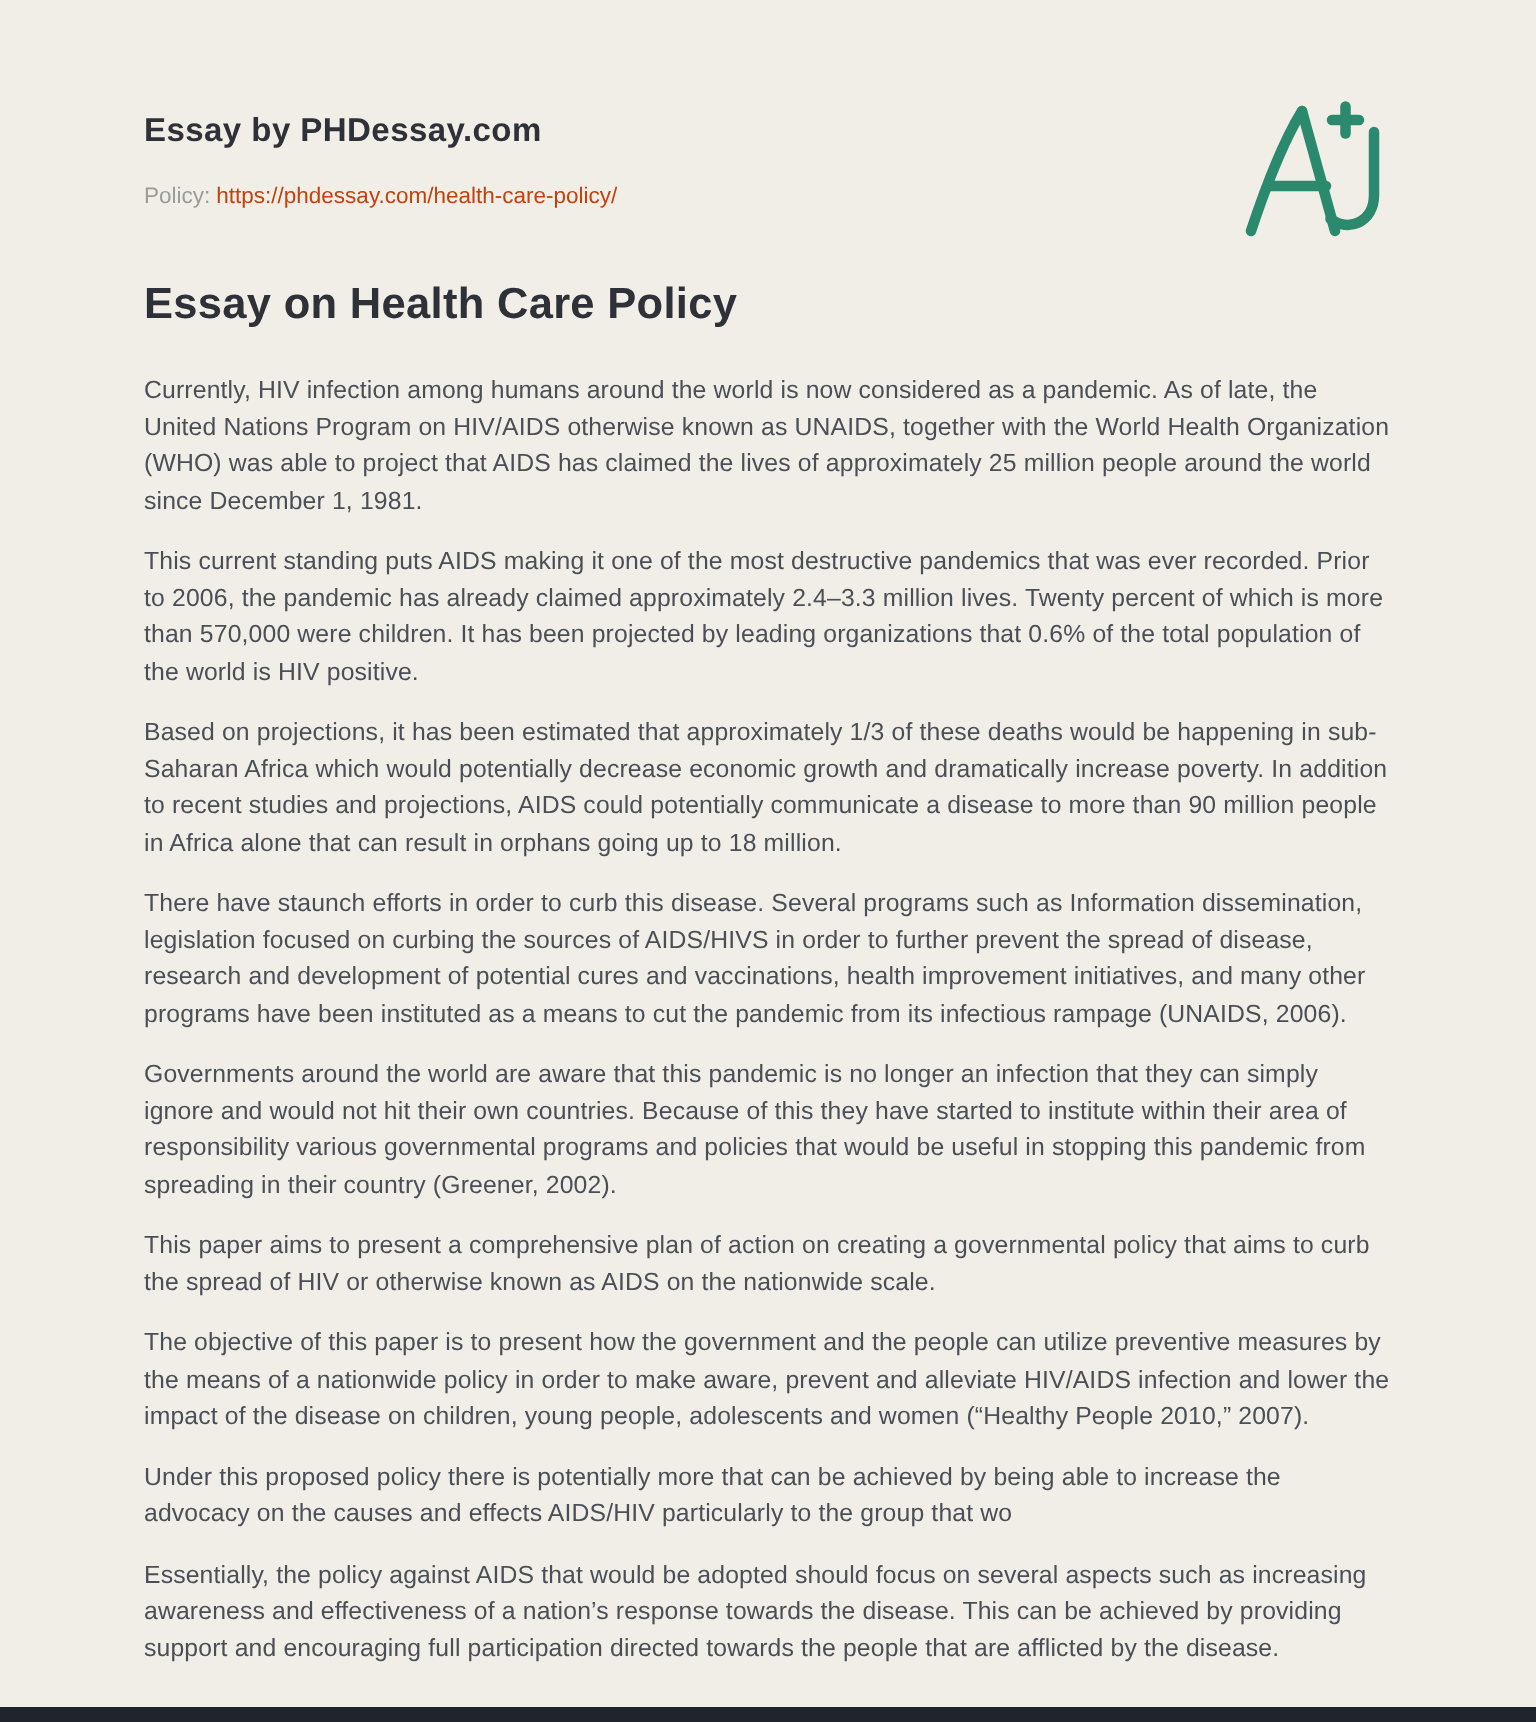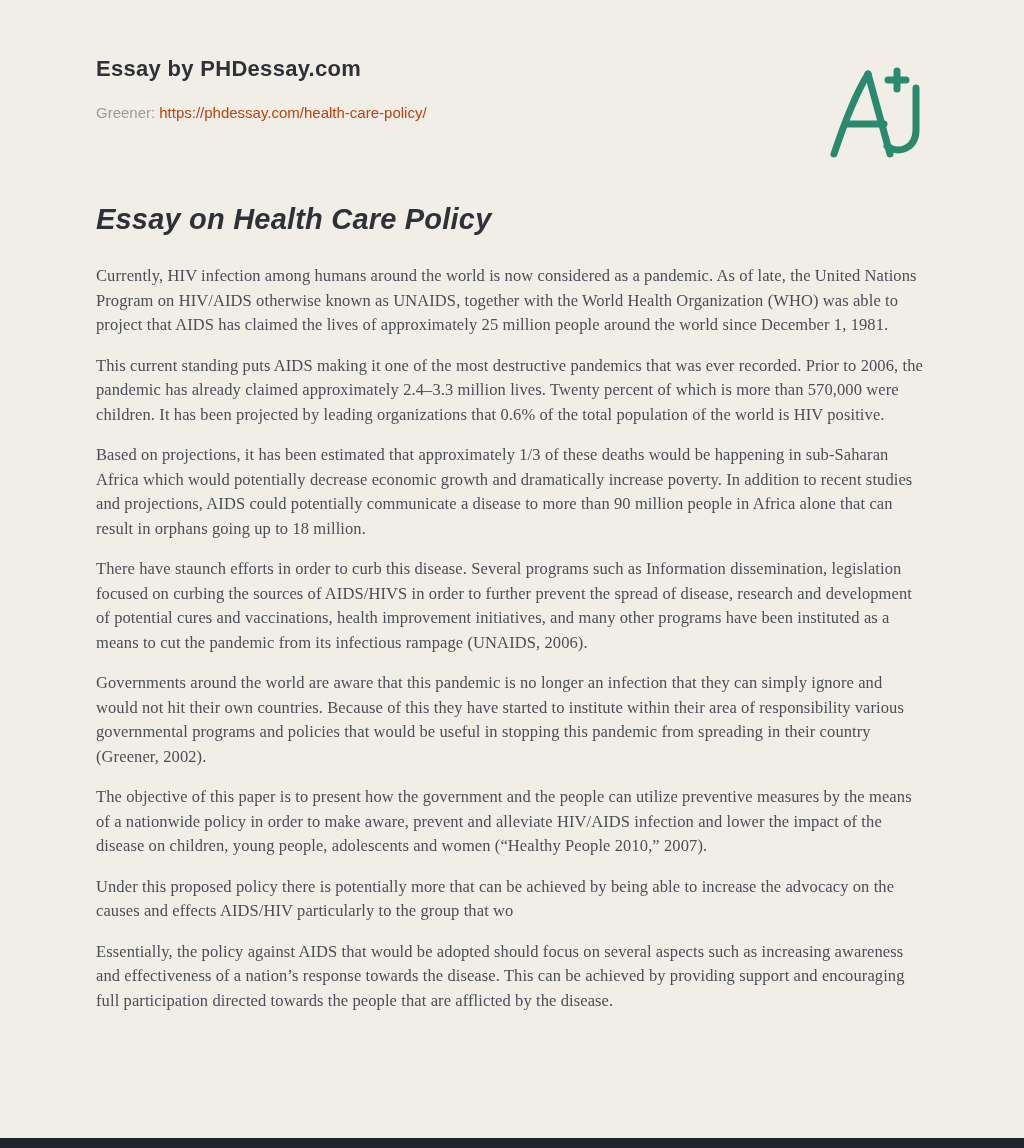--- a/index.html
+++ b/index.html
@@ -11,21 +11,21 @@
     width: 1024px;
     height: 1148px;
     background: #F1EEE7;
     font-family: "Liberation Sans", sans-serif;
     position: relative;
     overflow: hidden;
   }
   .page {
     width: 832px;
     margin: 0 auto;
-    padding-top: 56px;
+    padding-top: 74px;
     position: relative;
   }
   .byline {
     font-size: 22px;
     font-weight: 700;
     color: #2E3138;
     letter-spacing: 0.3px;
   }
   .source-line {
     margin-top: 22px;
@@ -38,56 +38,54 @@
     margin-left: 4px;
   }
   .logo {
     position: absolute;
     top: 66px;
     right: -4px;
     width: 106px;
     height: 96px;
   }
   .essay-title {
-    margin-top: 82px;
+    margin-top: 48px;
     font-size: 29px;
     font-weight: 700;
     color: #2E3138;
     letter-spacing: 0.2px;
-    font-style: italic;
   }
   .essay-body {
     margin-top: 28px;
   }
   .essay-body p {
     margin: 0 0 16px 0;
     font-size: 16.5px;
     line-height: 24.5px;
     color: #4A4F57;
     letter-spacing: 0.1px;
-    font-family: Liberation Serif, serif;
   }
   .bottom-bar {
     position: absolute;
     left: 0;
     bottom: 0;
     width: 100%;
     height: 10px;
     background: #20242C;
   }
 </style>
 </head>
 <body>
 
 <div class="page">
 
   <div class="byline">Essay by PHDessay.com</div>
 
   <div class="source-line">
-    <span>Greener:</span><a href="#">https://phdessay.com/health-care-policy/</a>
+    <span>Policy:</span><a href="#">https://phdessay.com/health-care-policy/</a>
   </div>
 
   <div class="logo">
     <svg width="106" height="96" viewBox="0 0 106 96" aria-hidden="true">
       <g fill="none" stroke="#2B8A6E" stroke-width="7" stroke-linecap="round" stroke-linejoin="round">
         <path d="M8 88 C20 52 32 24 42 8"></path>
         <path d="M42 8 L64 88"></path>
         <path d="M20 58 L58 58"></path>
         <path d="M71 5 L71 23"></path>
         <path d="M62 14 L80 14"></path>
@@ -97,20 +95,21 @@
   </div>
 
   <h1 class="essay-title">Essay on Health Care Policy</h1>
 
   <div class="essay-body">
     <p>Currently, HIV infection among humans around the world is now considered as a pandemic. As of late, the United Nations Program on HIV/AIDS otherwise known as UNAIDS, together with the World Health Organization (WHO) was able to project that AIDS has claimed the lives of approximately 25 million people around the world since December 1, 1981.</p>
     <p>This current standing puts AIDS making it one of the most destructive pandemics that was ever recorded. Prior to 2006, the pandemic has already claimed approximately 2.4–3.3 million lives. Twenty percent of which is more than 570,000 were children. It has been projected by leading organizations that 0.6% of the total population of the world is HIV positive.</p>
     <p>Based on projections, it has been estimated that approximately 1/3 of these deaths would be happening in sub-Saharan Africa which would potentially decrease economic growth and dramatically increase poverty. In addition to recent studies and projections, AIDS could potentially communicate a disease to more than 90 million people in Africa alone that can result in orphans going up to 18 million.</p>
     <p>There have staunch efforts in order to curb this disease. Several programs such as Information dissemination, legislation focused on curbing the sources of AIDS/HIVS in order to further prevent the spread of disease, research and development of potential cures and vaccinations, health improvement initiatives, and many other programs have been instituted as a means to cut the pandemic from its infectious rampage (UNAIDS, 2006).</p>
     <p>Governments around the world are aware that this pandemic is no longer an infection that they can simply ignore and would not hit their own countries. Because of this they have started to institute within their area of responsibility various governmental programs and policies that would be useful in stopping this pandemic from spreading in their country (Greener, 2002).</p>
+    <p>This paper aims to present a comprehensive plan of action on creating a governmental policy that aims to curb the spread of HIV or otherwise known as AIDS on the nationwide scale.</p>
     <p>The objective of this paper is to present how the government and the people can utilize preventive measures by the means of a nationwide policy in order to make aware, prevent and alleviate HIV/AIDS infection and lower the impact of the disease on children, young people, adolescents and women (“Healthy People 2010,” 2007).</p>
     <p>Under this proposed policy there is potentially more that can be achieved by being able to increase the advocacy on the causes and effects AIDS/HIV particularly to the group that wo</p>
     <p>Essentially, the policy against AIDS that would be adopted should focus on several aspects such as increasing awareness and effectiveness of a nation’s response towards the disease. This can be achieved by providing support and encouraging full participation directed towards the people that are afflicted by the disease.</p>
   </div>
 
 </div>
 
 <div class="bottom-bar"></div>
 
 </body></html>

